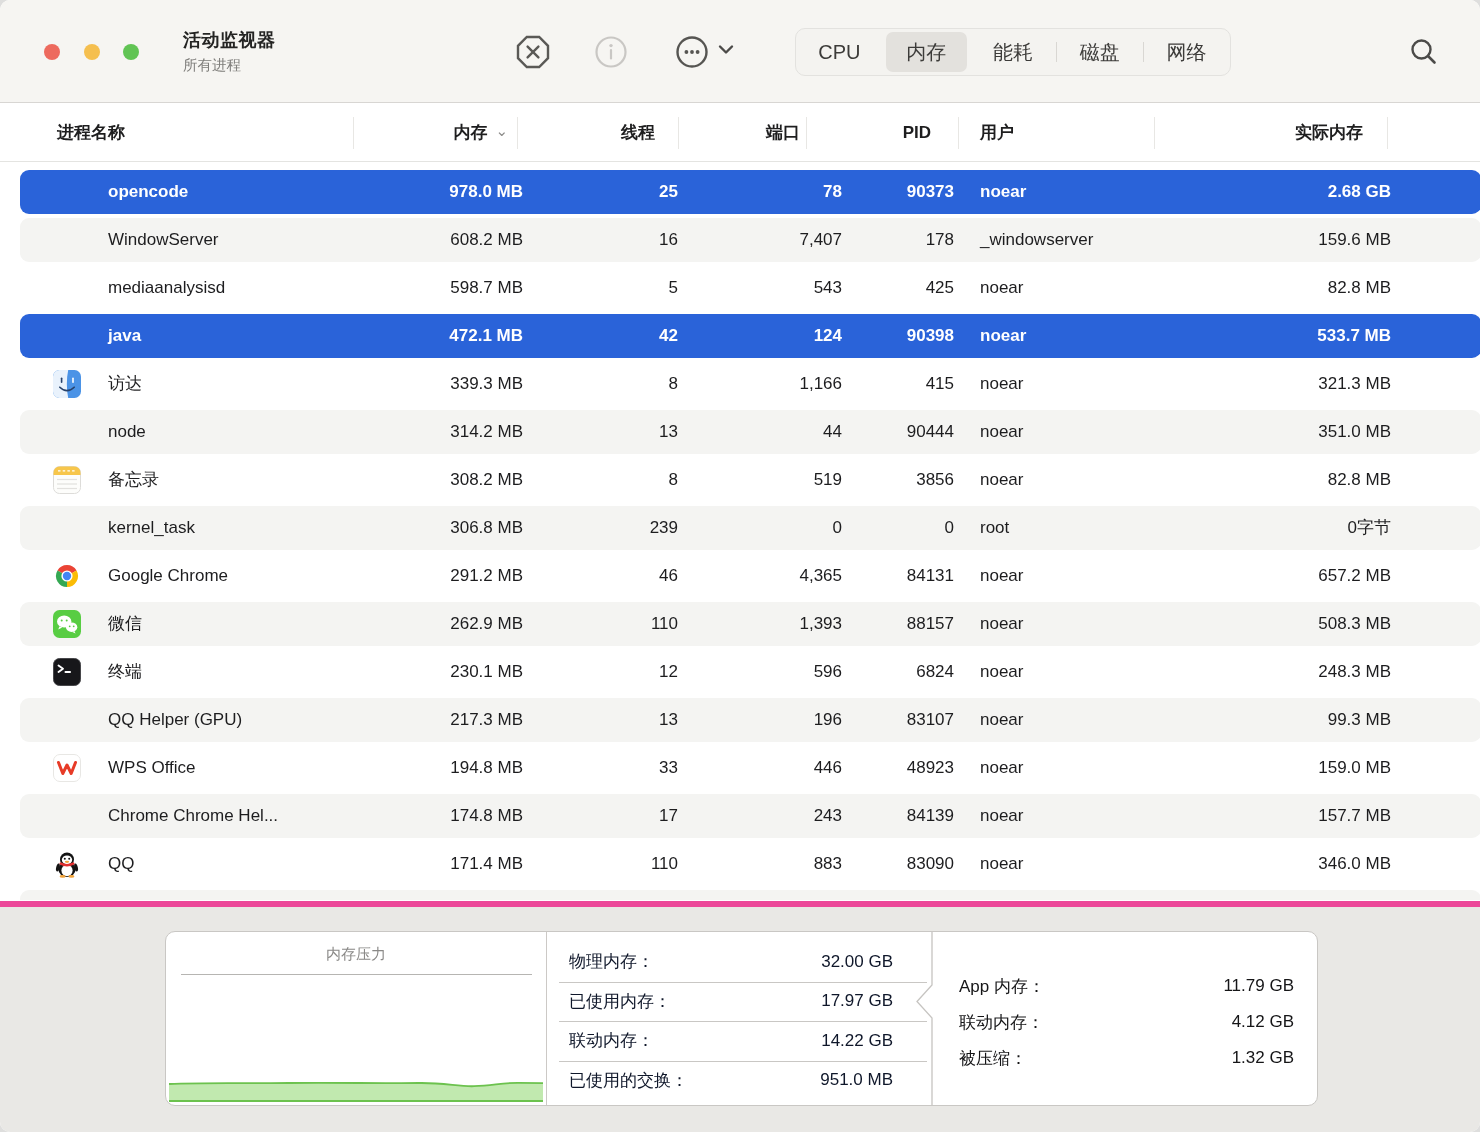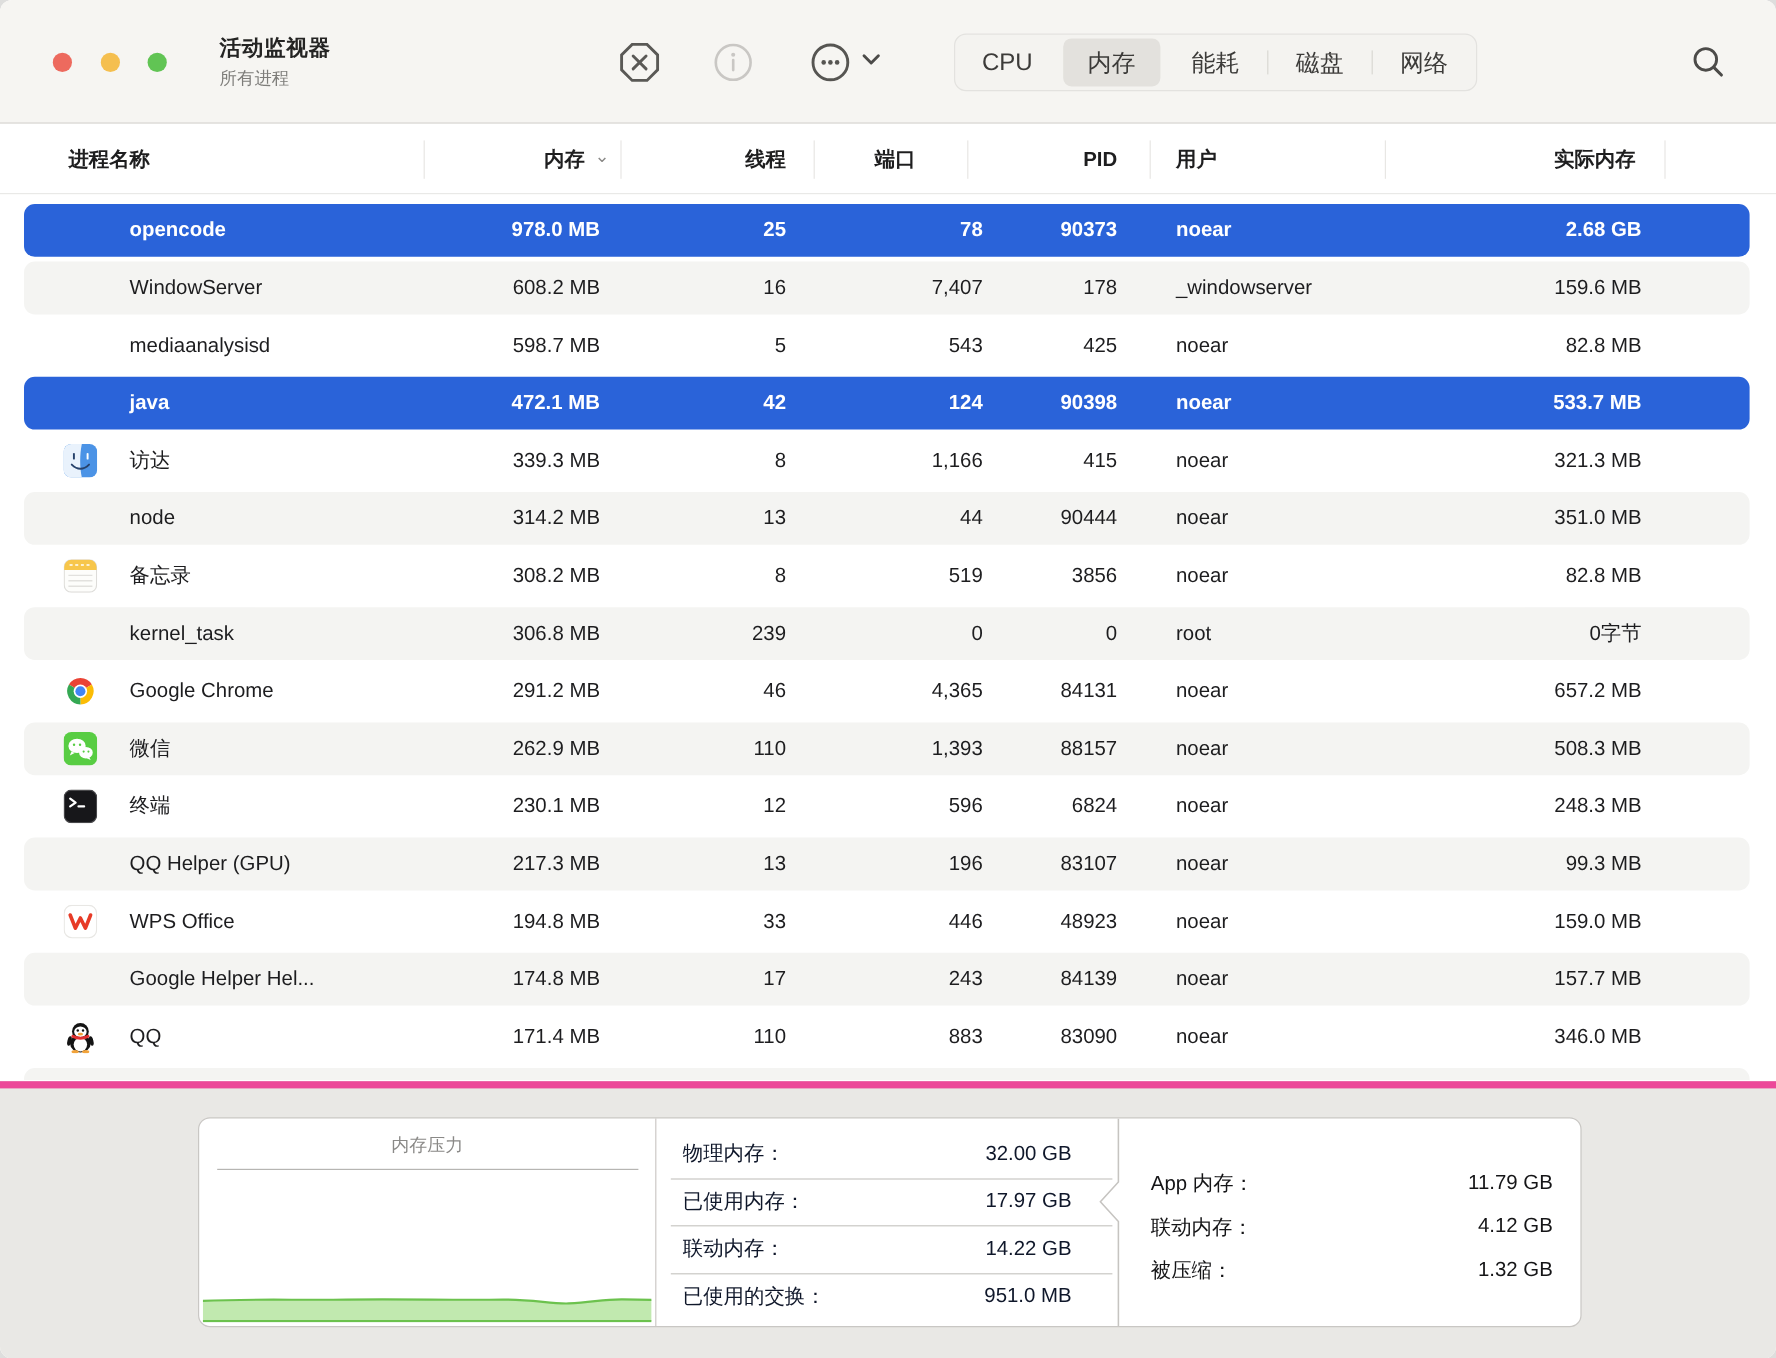--- a/index.html
+++ b/index.html
@@ -29,29 +29,29 @@
   .seg.divider::after{content:"";position:absolute;left:0;top:13px;bottom:13px;width:1px;background:#d9d7d3;}
   .seg span{position:relative;}
 
   
   .thead{position:absolute;left:0;top:104px;width:1480px;height:58px;background:#fff;border-bottom:1px solid #e4e4e1;box-sizing:border-box;}
   .hcell{position:absolute;top:0;height:58px;line-height:58px;font-size:17px;font-weight:600;color:#1e1e1f;white-space:nowrap;}
   .h-name{left:57px;}
   .h-mem{right:972px;display:flex;align-items:center;gap:8px;}
   .h-mem .chev{font-size:15px;color:#8a8987;font-weight:400;transform:translateY(-2px);}
   .h-threads{right:825px;}
-  .h-ports{right:717px;margin-left:48px;}
+  .h-ports{right:680px;margin-left:48px;}
   .h-pid{right:549px;}
   .h-user{left:980px;}
   .h-rmem{right:117px;}
   .col-sep{position:absolute;top:13px;height:32px;width:1px;background:#e8e7e4;}
 
   
   .tbody{position:absolute;left:0;top:162px;width:1480px;height:738px;background:#fff;overflow:hidden;}
-  .row{position:absolute;left:20px;width:1438px;height:44px;border-radius:9px;background:transparent;}
+  .row{position:absolute;left:20px;width:1438px;height:44px;border-radius:9px;background:transparent;padding-left:23px;}
   .row.stripe{background:#f4f4f2;}
   .row.selected{background:#2a63d9;}
   .cell{position:absolute;top:0;height:44px;line-height:44px;font-size:17px;color:#1d1d1f;white-space:nowrap;}
   .row.selected .cell{color:#fff;font-weight:600;}
   .c-name{left:88px;}
   .c-mem{right:958px;}
   .c-threads{right:803px;}
   .c-ports{right:639px;}
   .c-pid{right:527px;}
   .c-user{left:960px;}
@@ -306,21 +306,21 @@
           </svg></span>
         <span class="cell c-name">WPS Office</span>
         <span class="cell c-mem">194.8 MB</span>
         <span class="cell c-threads">33</span>
         <span class="cell c-ports">446</span>
         <span class="cell c-pid">48923</span>
         <span class="cell c-user">noear</span>
         <span class="cell c-rmem">159.0 MB</span>
       </div>
       <div class="row stripe" style="top: 632px;">
-        <span class="cell c-name">Google Helper Hel...</span>
+        <span class="cell c-name">Chrome Chrome Hel...</span>
         <span class="cell c-mem">174.8 MB</span>
         <span class="cell c-threads">17</span>
         <span class="cell c-ports">243</span>
         <span class="cell c-pid">84139</span>
         <span class="cell c-user">noear</span>
         <span class="cell c-rmem">157.7 MB</span>
       </div>
       <div class="row" style="top: 680px;">
         <span class="row-icon"><svg viewBox="0 0 28 28">
             <ellipse cx="14" cy="9.5" rx="7" ry="7" fill="#141414"></ellipse>

